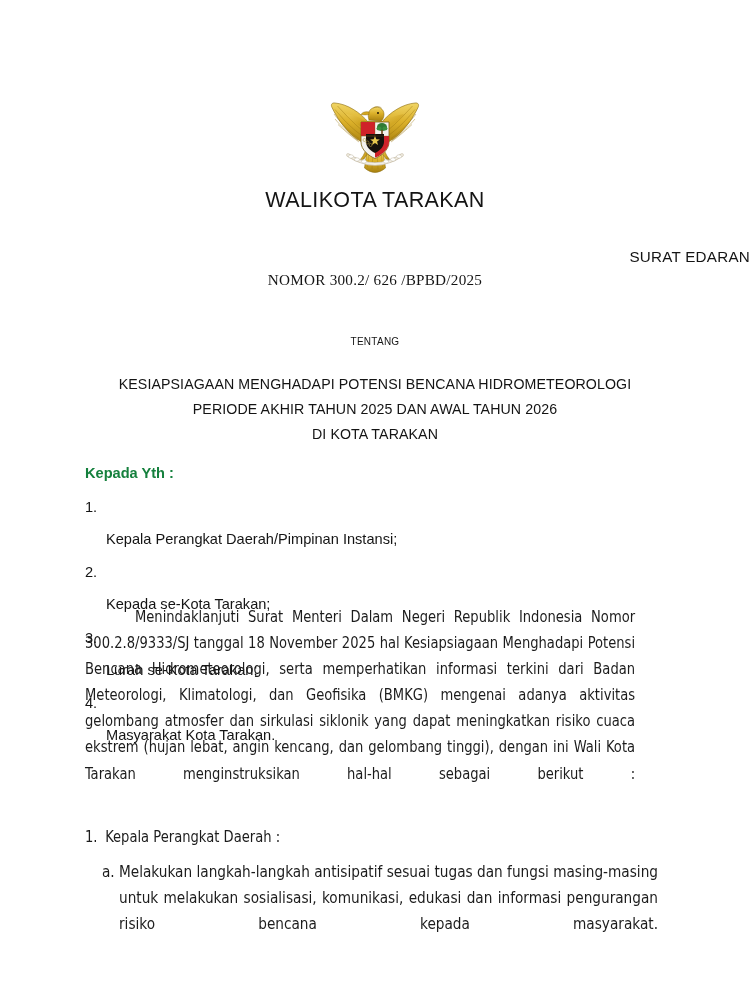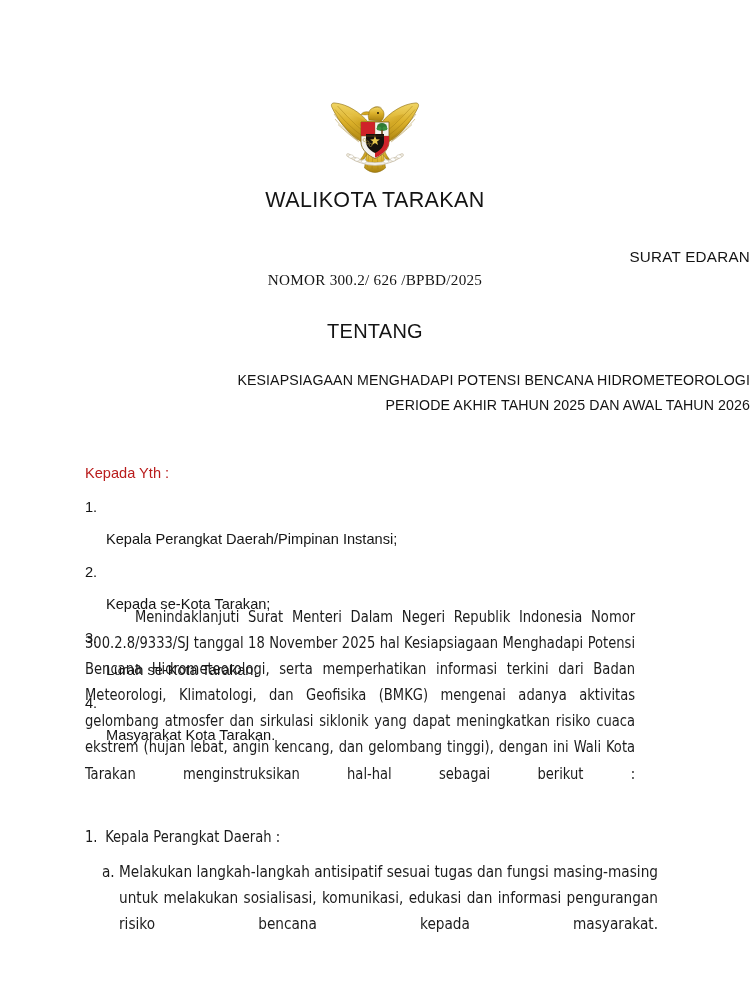--- a/index.html
+++ b/index.html
@@ -65,48 +65,48 @@
     text-align: right;
   }
   .doc-number {
     font-size: 15.2px;
     letter-spacing: 0.25px;
     line-height: 1.55;
     color: #141414;
     font-family: Liberation Serif, serif;
   }
   .about-label {
-    margin-top: 28px;
-    font-size: 20px;
+    margin-top: 44px;
+    font-size: 10px;
     letter-spacing: 0.25px;
     color: #141414;
   }
   .subject-block {
     margin-top: 25px;
   }
   .subject-line {
     font-size: 14.2px;
     letter-spacing: 0.1px;
     line-height: 1.78;
     color: #141414;
     white-space: nowrap;
-    text-align: right;
   }
 
   
   .recipients {
     position: absolute;
     left: 85px;
     top: 465px;
     width: 575px;
   }
   .recipients-label {
     font-size: 14.6px;
     line-height: 1.2;
-    color: #b91c1c;
+    color: #15803d;
+    font-weight: bold;
   }
   .recipient-list {
     margin: 0;
     padding: 0;
     list-style: none;
   }
   .recipient-item {
     display: flex;
     margin-top: 16px;
     font-size: 14.6px;
@@ -308,20 +308,21 @@
   </div>
 
   <div class="header-block">
     <div class="org-title">WALIKOTA TARAKAN</div>
     <div class="doc-kind">SURAT EDARAN</div>
     <div class="doc-number">NOMOR 300.2/ 626 /BPBD/2025</div>
     <div class="about-label">TENTANG</div>
     <div class="subject-block">
       <div class="subject-line">KESIAPSIAGAAN MENGHADAPI POTENSI BENCANA HIDROMETEOROLOGI</div>
       <div class="subject-line">PERIODE AKHIR TAHUN 2025 DAN AWAL TAHUN 2026</div>
+      <div class="subject-line">DI KOTA TARAKAN</div>
     </div>
   </div>
 
   <div class="recipients">
     <div class="recipients-label">Kepada Yth :</div>
     <ul class="recipient-list">
       <li class="recipient-item">
         <span class="recipient-num">1.</span>
         <span class="recipient-text">Kepala Perangkat Daerah/Pimpinan Instansi;</span>
       </li>

